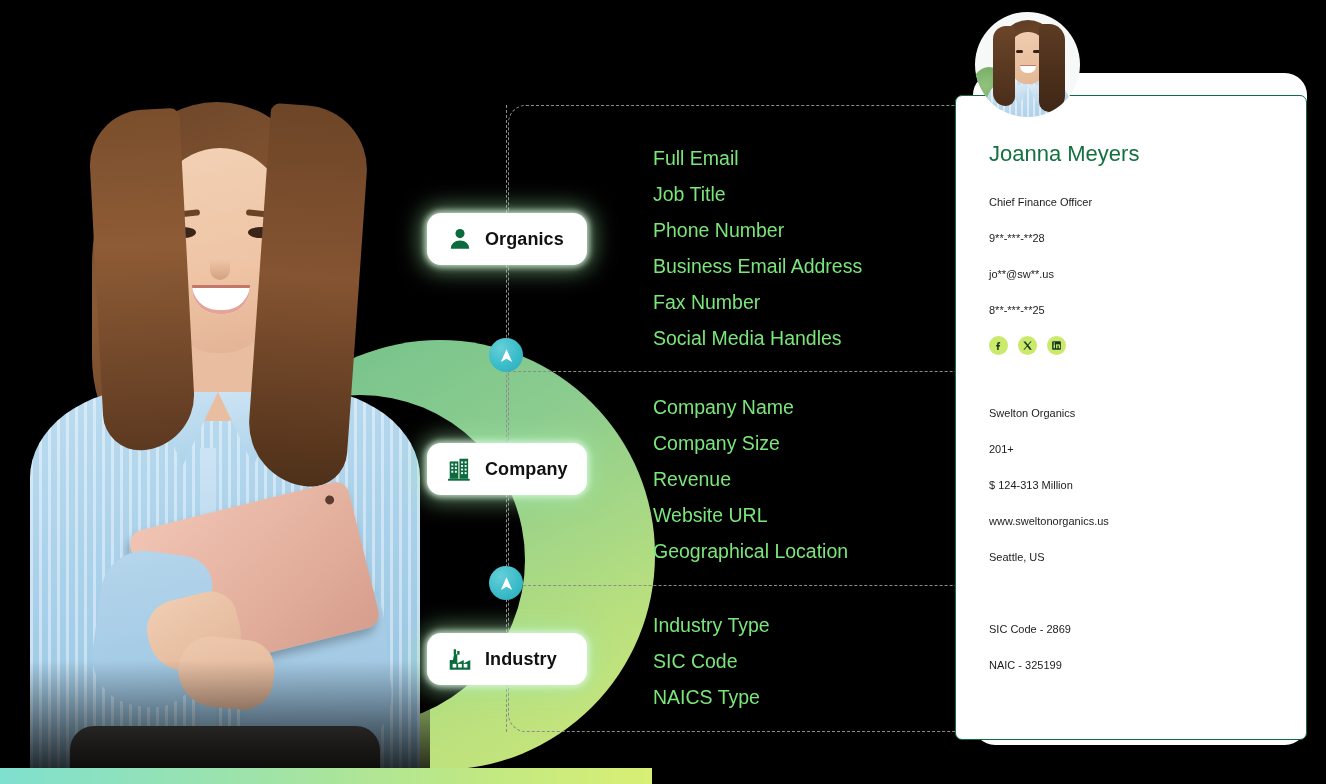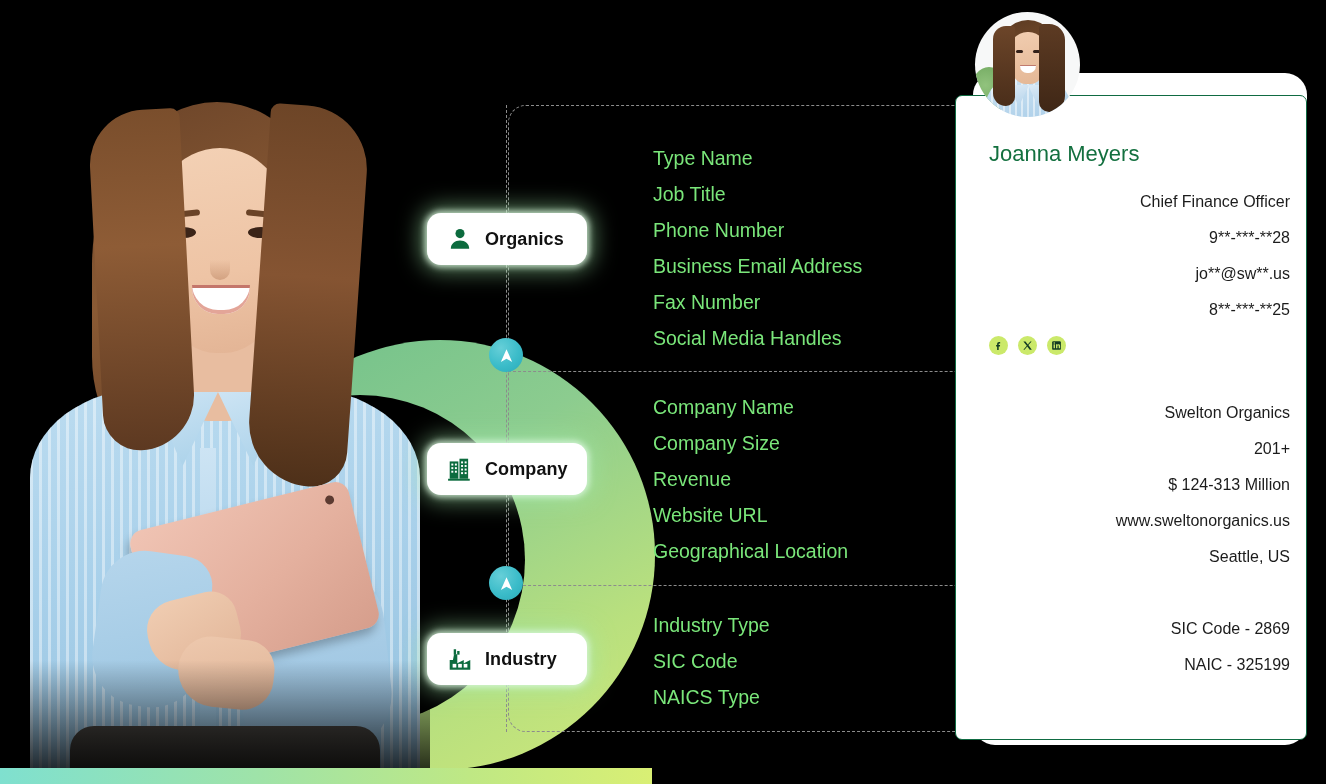--- a/index.html
+++ b/index.html
@@ -372,24 +372,23 @@
   .name {
     color: #13703f;
     font-size: 22px;
     font-weight: 400;
     line-height: 28px;
     margin: 0 0 16px 0;
     white-space: nowrap;
   }
   .val {
     color: #1c1c1c;
-    font-size: 16px;
+    font-size: 11px;
     line-height: 36px;
     white-space: nowrap;
-    text-align: right;
   }
   .socials { display: flex; gap: 10px; margin-top: 8px; }
   .soc {
     width: 19px; height: 19px; border-radius: 50%;
     background: #cbe96a;
     display: flex; align-items: center; justify-content: center;
   }
   .soc svg { display: block; }
 
   .group-company  { margin-top: 40px; }
@@ -491,21 +490,21 @@
           <rect x="5.2" y="16.5" width="3.4" height="3.4"></rect>
           <rect x="10.3" y="16.5" width="3.4" height="3.4"></rect>
           <rect x="15.4" y="16.5" width="3.4" height="3.4"></rect>
         </g>
       </svg>
     </span>
     <span class="pl-label">Industry</span>
   </div>
 
   <div class="labels contact">
-    <div class="row">Type Name</div>
+    <div class="row">Full Email</div>
     <div class="row">Job Title</div>
     <div class="row">Phone Number</div>
     <div class="row">Business Email Address</div>
     <div class="row">Fax Number</div>
     <div class="row">Social Media Handles</div>
   </div>
 
   <div class="labels company">
     <div class="row">Company Name</div>
     <div class="row">Company Size</div>

